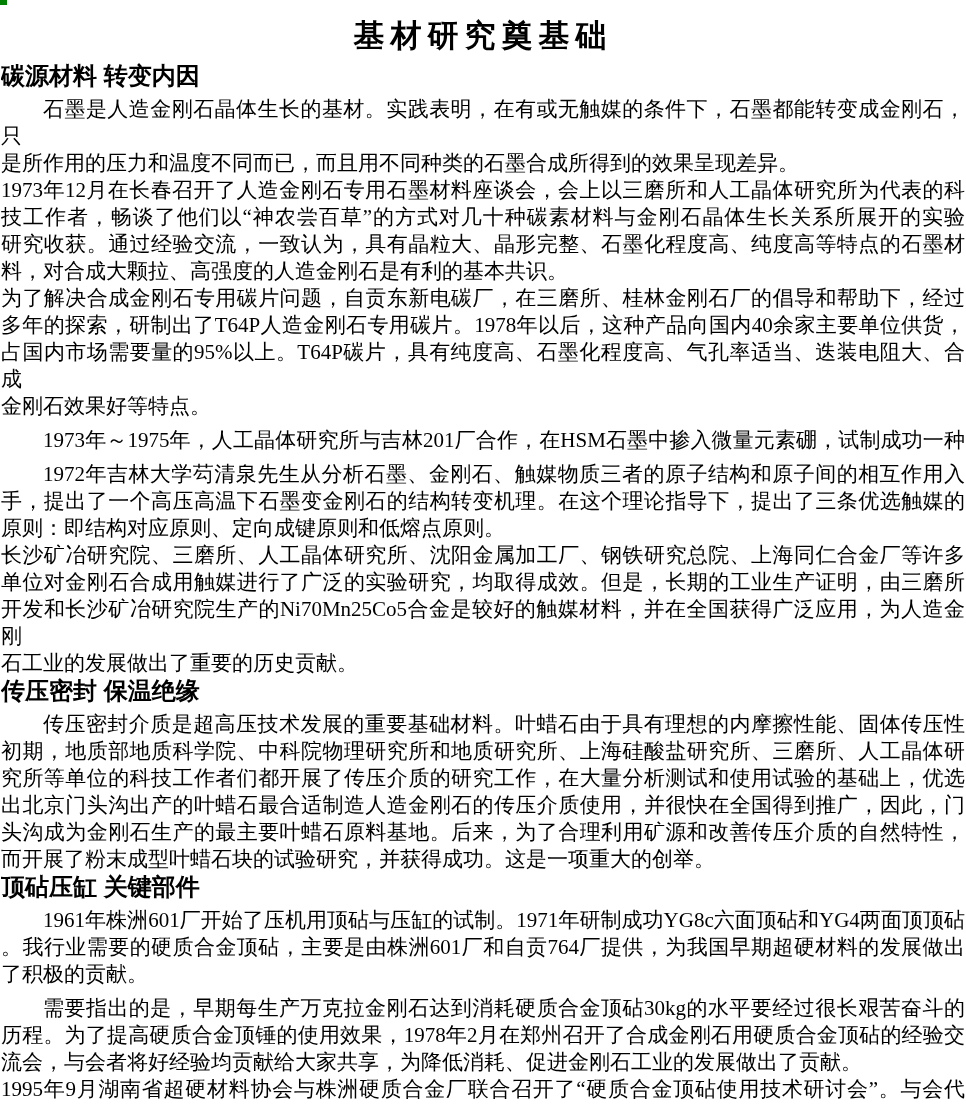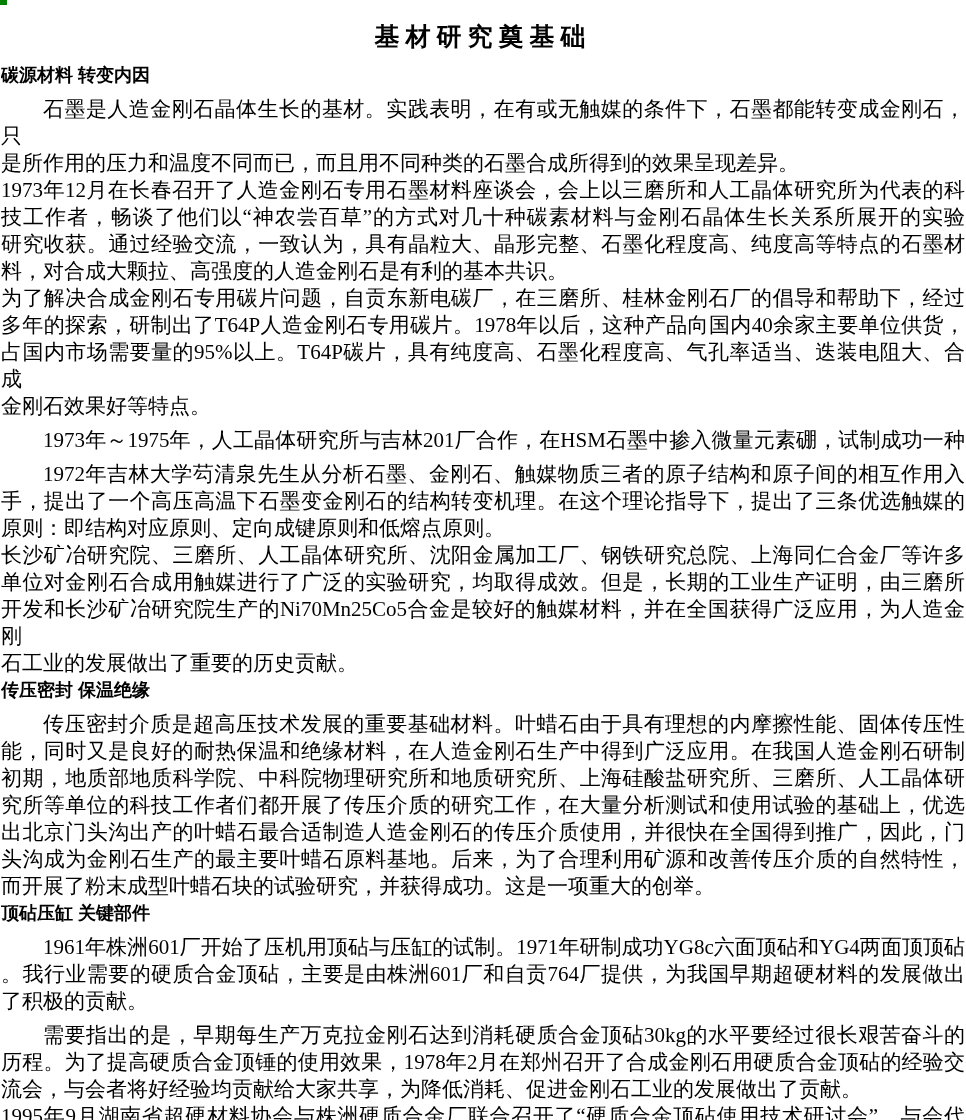--- a/index.html
+++ b/index.html
@@ -17,31 +17,31 @@
     position: absolute;
     left: 0; top: 0;
     width: 7px; height: 5px;
     background: #008000;
   }
   .doc-title {
     margin: 18px 0 8px 0;
     text-align: center;
     font-family: "Liberation Sans", sans-serif;
     font-weight: bold;
-    font-size: 25px;
+    font-size: 31px;
     line-height: 36px;
     letter-spacing: 6px;
   }
   .doc-body {
     padding: 0 1px;
   }
   .heading {
     font-family: "Liberation Sans", sans-serif;
     font-weight: bold;
-    font-size: 18px;
+    font-size: 24px;
     line-height: 27px;
     white-space: nowrap;
     overflow: hidden;
   }
   .line {
     font-size: 21px;
     line-height: 27px;
     white-space: nowrap;
     overflow: hidden;
   }
@@ -78,21 +78,20 @@
       <div class="line justify indent">1973年～1975年，人工晶体研究所与吉林201厂合作，在HSM石墨中掺入微量元素硼，试制成功一种</div>
       <div class="line justify indent">1972年吉林大学芶清泉先生从分析石墨、金刚石、触媒物质三者的原子结构和原子间的相互作用入</div>
       <div class="line justify">手，提出了一个高压高温下石墨变金刚石的结构转变机理。在这个理论指导下，提出了三条优选触媒的</div>
       <div class="line">原则：即结构对应原则、定向成键原则和低熔点原则。</div>
       <div class="line justify">长沙矿冶研究院、三磨所、人工晶体研究所、沈阳金属加工厂、钢铁研究总院、上海同仁合金厂等许多</div>
       <div class="line justify">单位对金刚石合成用触媒进行了广泛的实验研究，均取得成效。但是，长期的工业生产证明，由三磨所</div>
       <div class="line justify">开发和长沙矿冶研究院生产的Ni70Mn25Co5合金是较好的触媒材料，并在全国获得广泛应用，为人造金刚</div>
       <div class="line">石工业的发展做出了重要的历史贡献。</div>
       <div class="heading">传压密封 保温绝缘</div>
       <div class="line justify indent">传压密封介质是超高压技术发展的重要基础材料。叶蜡石由于具有理想的内摩擦性能、固体传压性</div>
-      <div class="line justify">能，同时又是良好的耐热保温和绝缘材料，在人造金刚石生产中得到广泛应用。在我国人造金刚石研制</div>
       <div class="line justify">初期，地质部地质科学院、中科院物理研究所和地质研究所、上海硅酸盐研究所、三磨所、人工晶体研</div>
       <div class="line justify">究所等单位的科技工作者们都开展了传压介质的研究工作，在大量分析测试和使用试验的基础上，优选</div>
       <div class="line justify">出北京门头沟出产的叶蜡石最合适制造人造金刚石的传压介质使用，并很快在全国得到推广，因此，门</div>
       <div class="line justify">头沟成为金刚石生产的最主要叶蜡石原料基地。后来，为了合理利用矿源和改善传压介质的自然特性，</div>
       <div class="line">而开展了粉末成型叶蜡石块的试验研究，并获得成功。这是一项重大的创举。</div>
       <div class="heading">顶砧压缸 关键部件</div>
       <div class="line justify indent">1961年株洲601厂开始了压机用顶砧与压缸的试制。1971年研制成功YG8c六面顶砧和YG4两面顶顶砧</div>
       <div class="line justify">。我行业需要的硬质合金顶砧，主要是由株洲601厂和自贡764厂提供，为我国早期超硬材料的发展做出</div>
       <div class="line">了积极的贡献。</div>
       <div class="line justify indent">需要指出的是，早期每生产万克拉金刚石达到消耗硬质合金顶砧30kg的水平要经过很长艰苦奋斗的</div>

